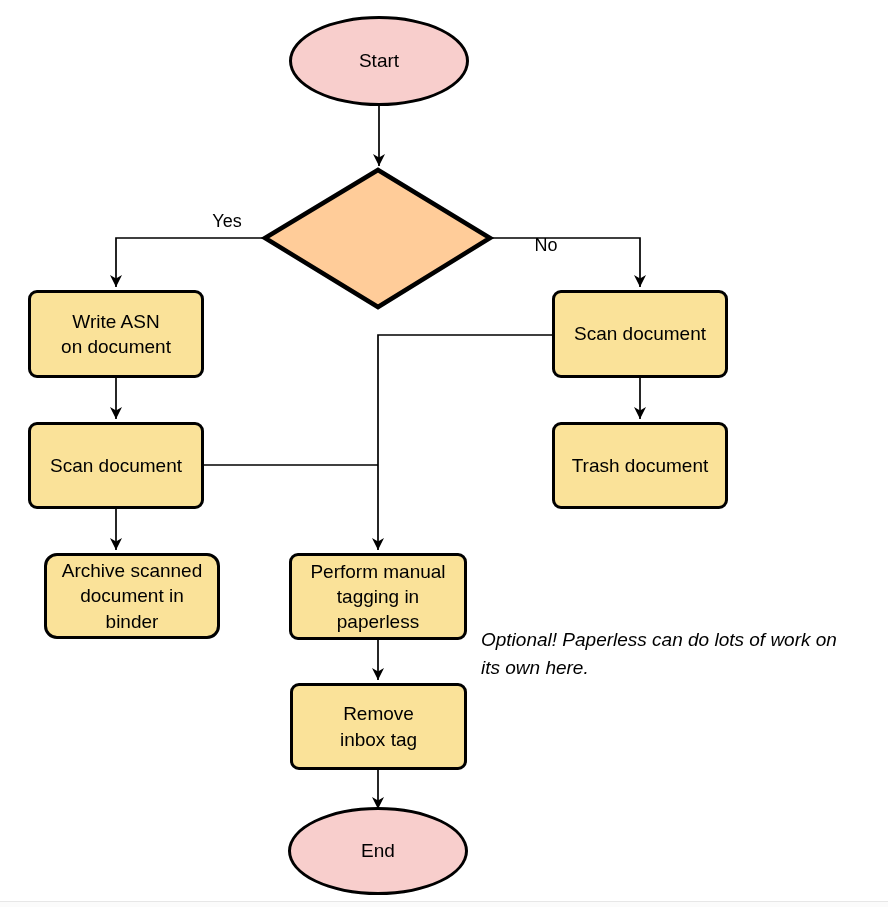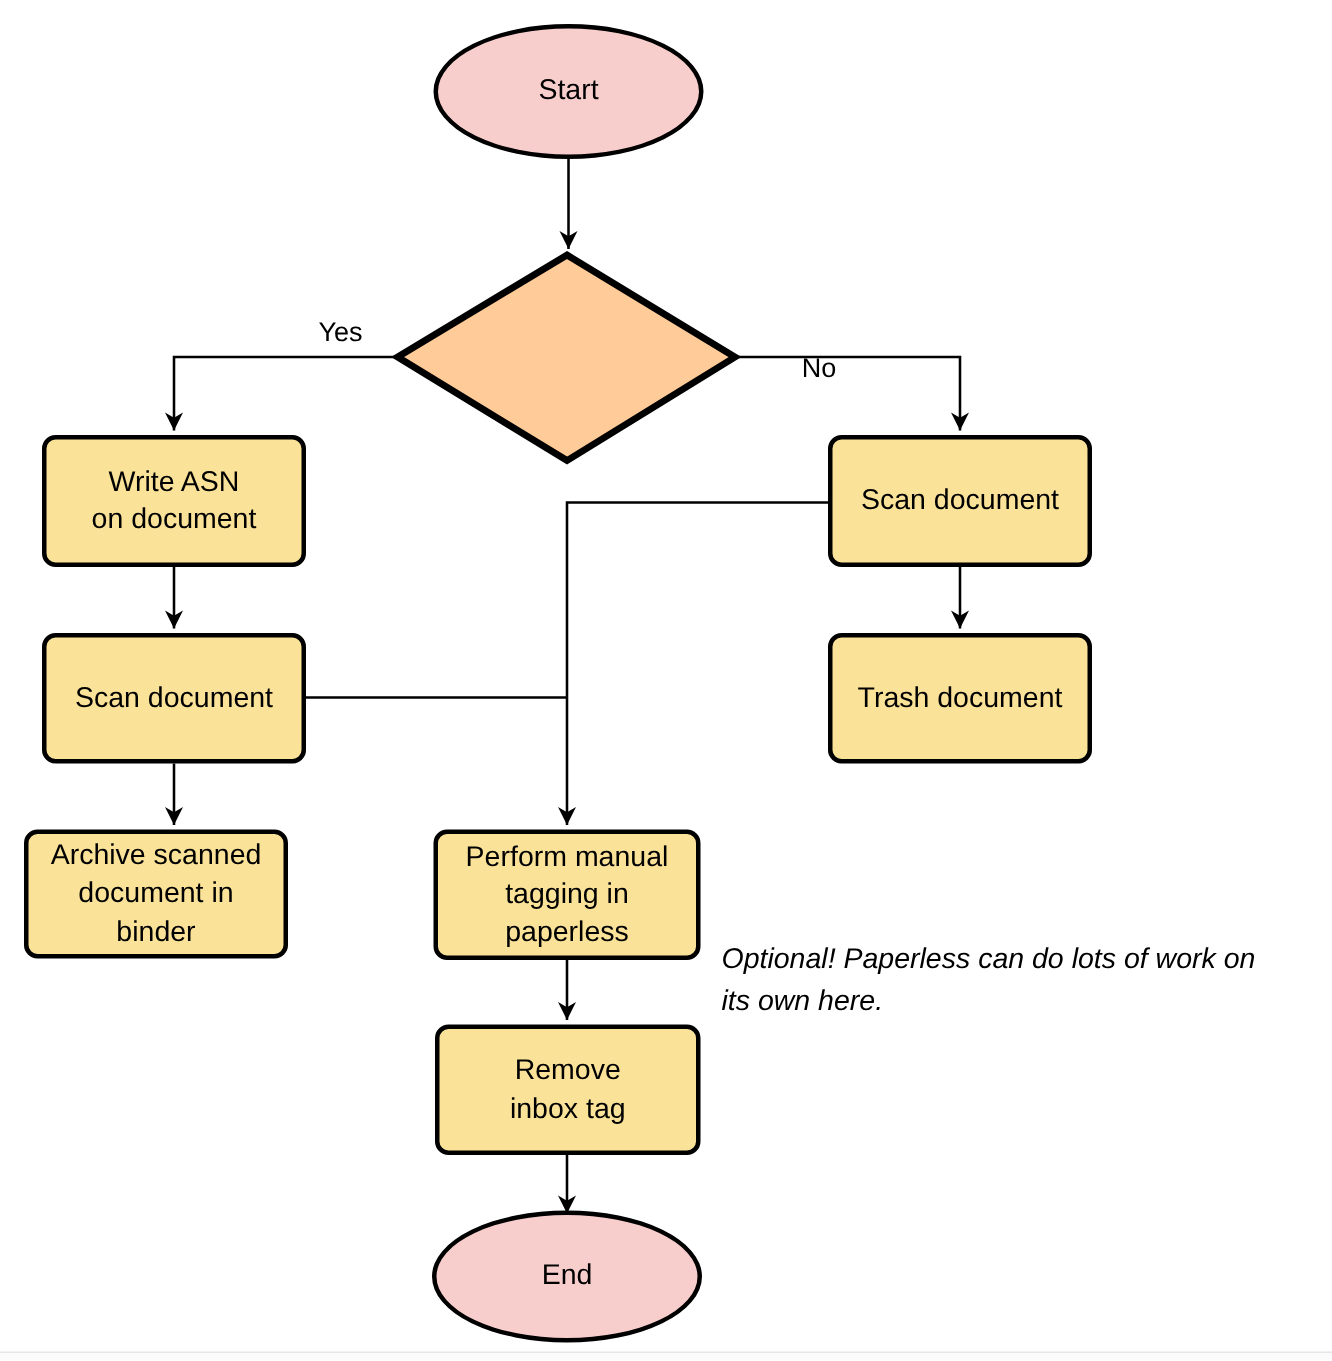--- a/index.html
+++ b/index.html
@@ -76,21 +76,21 @@
     top: 901px;
     width: 888px;
     height: 6px;
     background: #fbfbfb;
     border-top: 1px solid #e7e7e7;
   }
   
   #n-start      { left: 289px; top: 16px;  width: 180px; height: 90px; }
   #n-write-asn  { left: 28px;  top: 290px; width: 176px; height: 88px; }
   #n-scan-left  { left: 28px;  top: 422px; width: 176px; height: 87px; }
-  #n-archive    { left: 16px;  top: 553px; width: 176px; height: 86px; }
+  #n-archive    { left: 44px;  top: 553px; width: 176px; height: 86px; border-radius: 13px; }
   #n-scan-right { left: 552px; top: 290px; width: 176px; height: 88px; }
   #n-trash      { left: 552px; top: 422px; width: 176px; height: 87px; }
   #n-tagging    { left: 289px; top: 553px; width: 178px; height: 87px; }
   #n-remove     { left: 290px; top: 683px; width: 177px; height: 87px; }
   #n-end        { left: 288px; top: 807px; width: 180px; height: 88px; }
 </style>
 </head>
 <body>
 
 <div class="canvas">

